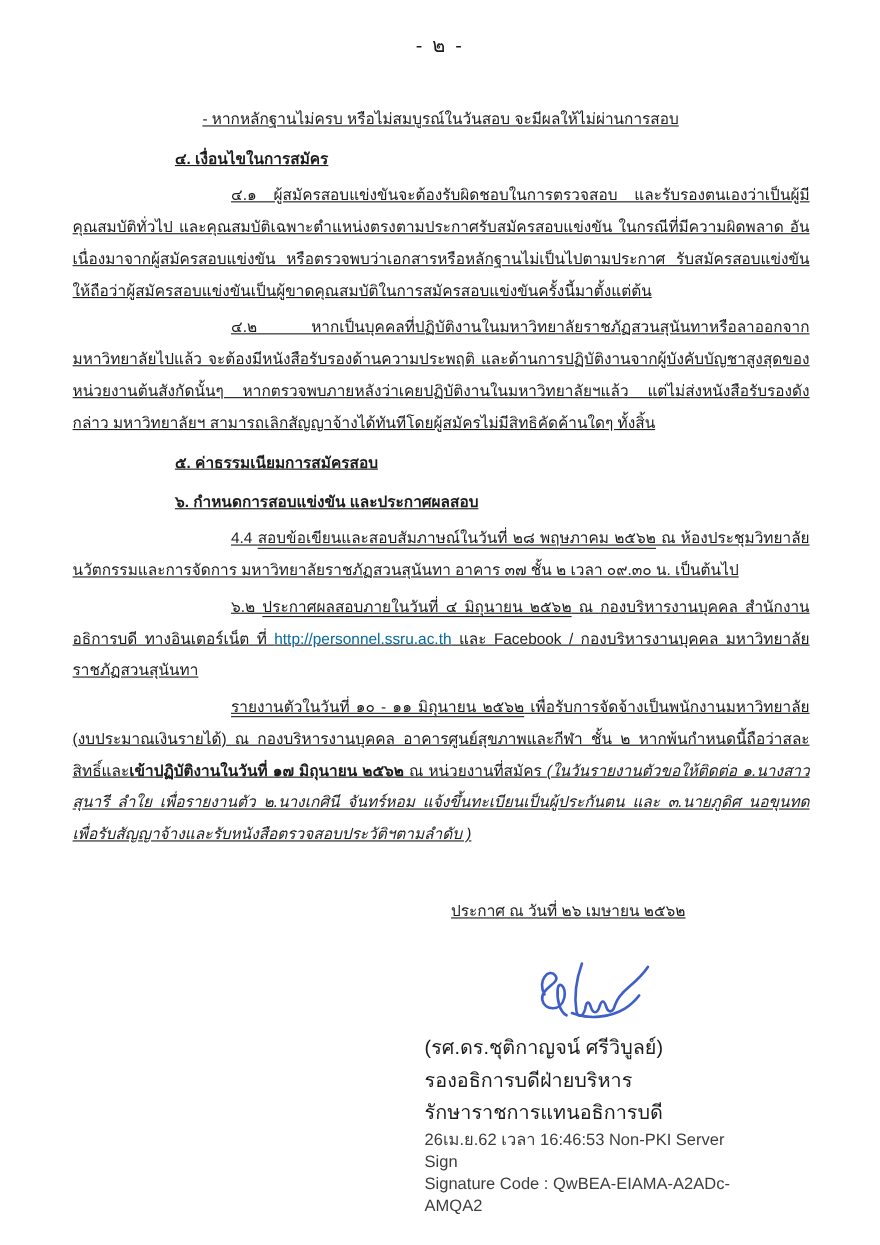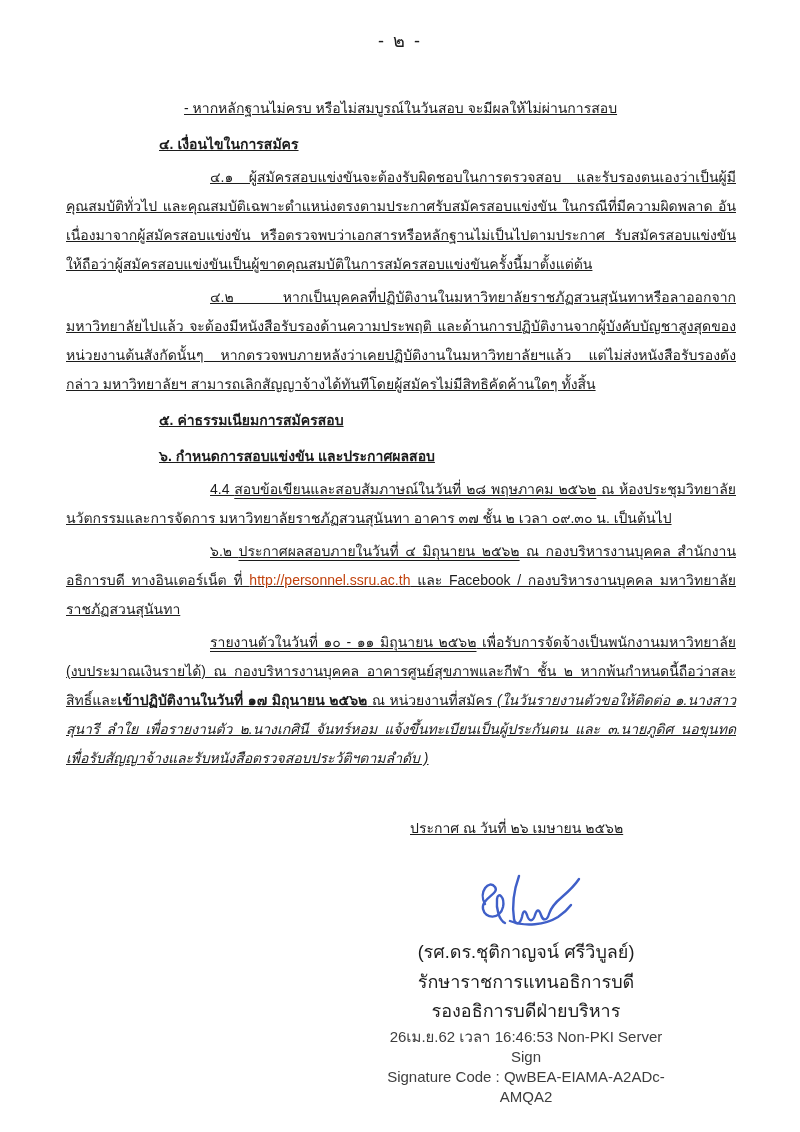--- a/index.html
+++ b/index.html
@@ -35,30 +35,30 @@
     text-align: justify;
     margin-bottom: 4px;
   }
   .u {
     text-decoration: underline;
     text-underline-offset: 4px;
     text-decoration-thickness: 1px;
   }
   .b { font-weight: 700; }
   .i { font-style: italic; }
-  .url { color: #c2410c; text-decoration: none; }
+  .url { color: #0369a1; text-decoration: none; }
   .date-line {
     margin-top: 41px;
     margin-left: 344px;
     white-space: nowrap;
   }
   .sign-block {
-    position: absolute; top: 868px; left: 376px;
+    position: absolute; top: 868px; left: 386px;
     width: 300px;
-    text-align: center;
+    text-align: left;
   }
   .sign-scribble { display: block; margin: 0 auto 4px auto; }
   .sign-name, .sign-title { font-size: 18px; line-height: 29.5px; }
   .sign-meta {
     font-size: 15px; line-height: 20px;
     color: #3d3d3d;
   }
 </style>
 </head>
 <body>
@@ -86,19 +86,19 @@
     <div class="date-line">ประกาศ ณ  วันที่  ๒๖ เมษายน ๒๕๖๒</div>
   </div>
 
   <div class="sign-block">
     <svg class="sign-scribble" width="118" height="66" viewBox="0 0 118 66" fill="none" xmlns="http://www.w3.org/2000/svg">
       <path stroke-width="2.4" stroke-linecap="round" fill="none" d="M18 36 C 11 24, 22 11, 28 19 C 33 26, 14 30, 16 41 C 18 51, 33 52, 36 39 C 38 29, 31 23, 30 31 C 29 41, 32 52, 38 55" stroke="#3f5fc8"></path>
       <path stroke-width="2.4" stroke-linecap="round" fill="none" d="M52 8 C 47 22, 45 38, 47 51 C 48 57, 53 57, 55 49 C 56 43, 58 41, 60 47 C 62 54, 66 54, 68 47 C 70 41, 72 41, 74 47 C 76 53, 80 53, 82 46 C 84 39, 89 34, 95 29 C 102 23, 108 17, 112 11" stroke="#3f5fc8"></path>
       <path stroke-width="2.4" stroke-linecap="round" fill="none" d="M43 53 C 58 59, 78 57, 91 49 C 97 45, 101 41, 104 37" stroke="#3f5fc8"></path>
     </svg>
     <div class="sign-name">(รศ.ดร.ชุติกาญจน์ ศรีวิบูลย์)</div>
+    <div class="sign-title">รองอธิการบดีฝ่ายบริหาร</div>
     <div class="sign-title">รักษาราชการแทนอธิการบดี</div>
-    <div class="sign-title">รองอธิการบดีฝ่ายบริหาร</div>
     <div class="sign-meta">26เม.ย.62  เวลา 16:46:53  Non-PKI Server Sign</div>
     <div class="sign-meta">Signature Code : QwBEA-EIAMA-A2ADc-AMQA2</div>
   </div>
 
 </div>
 
 </body></html>

